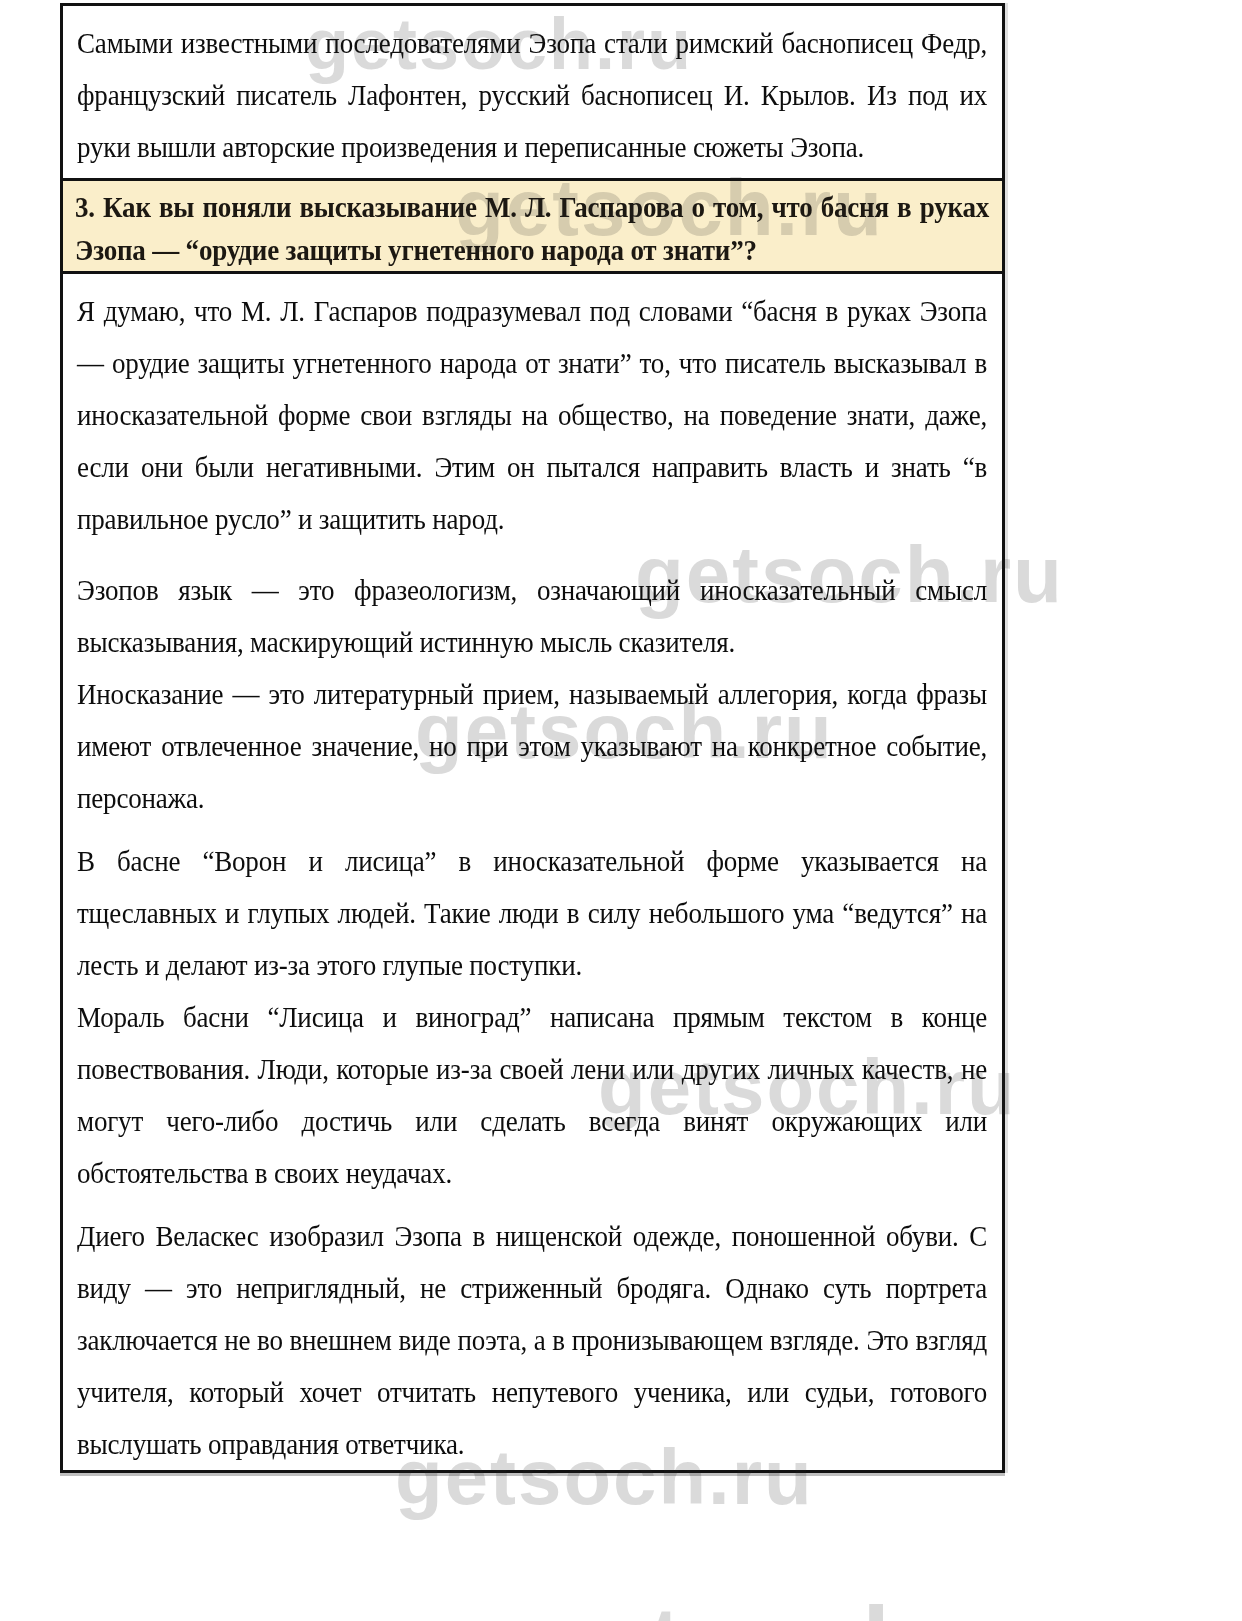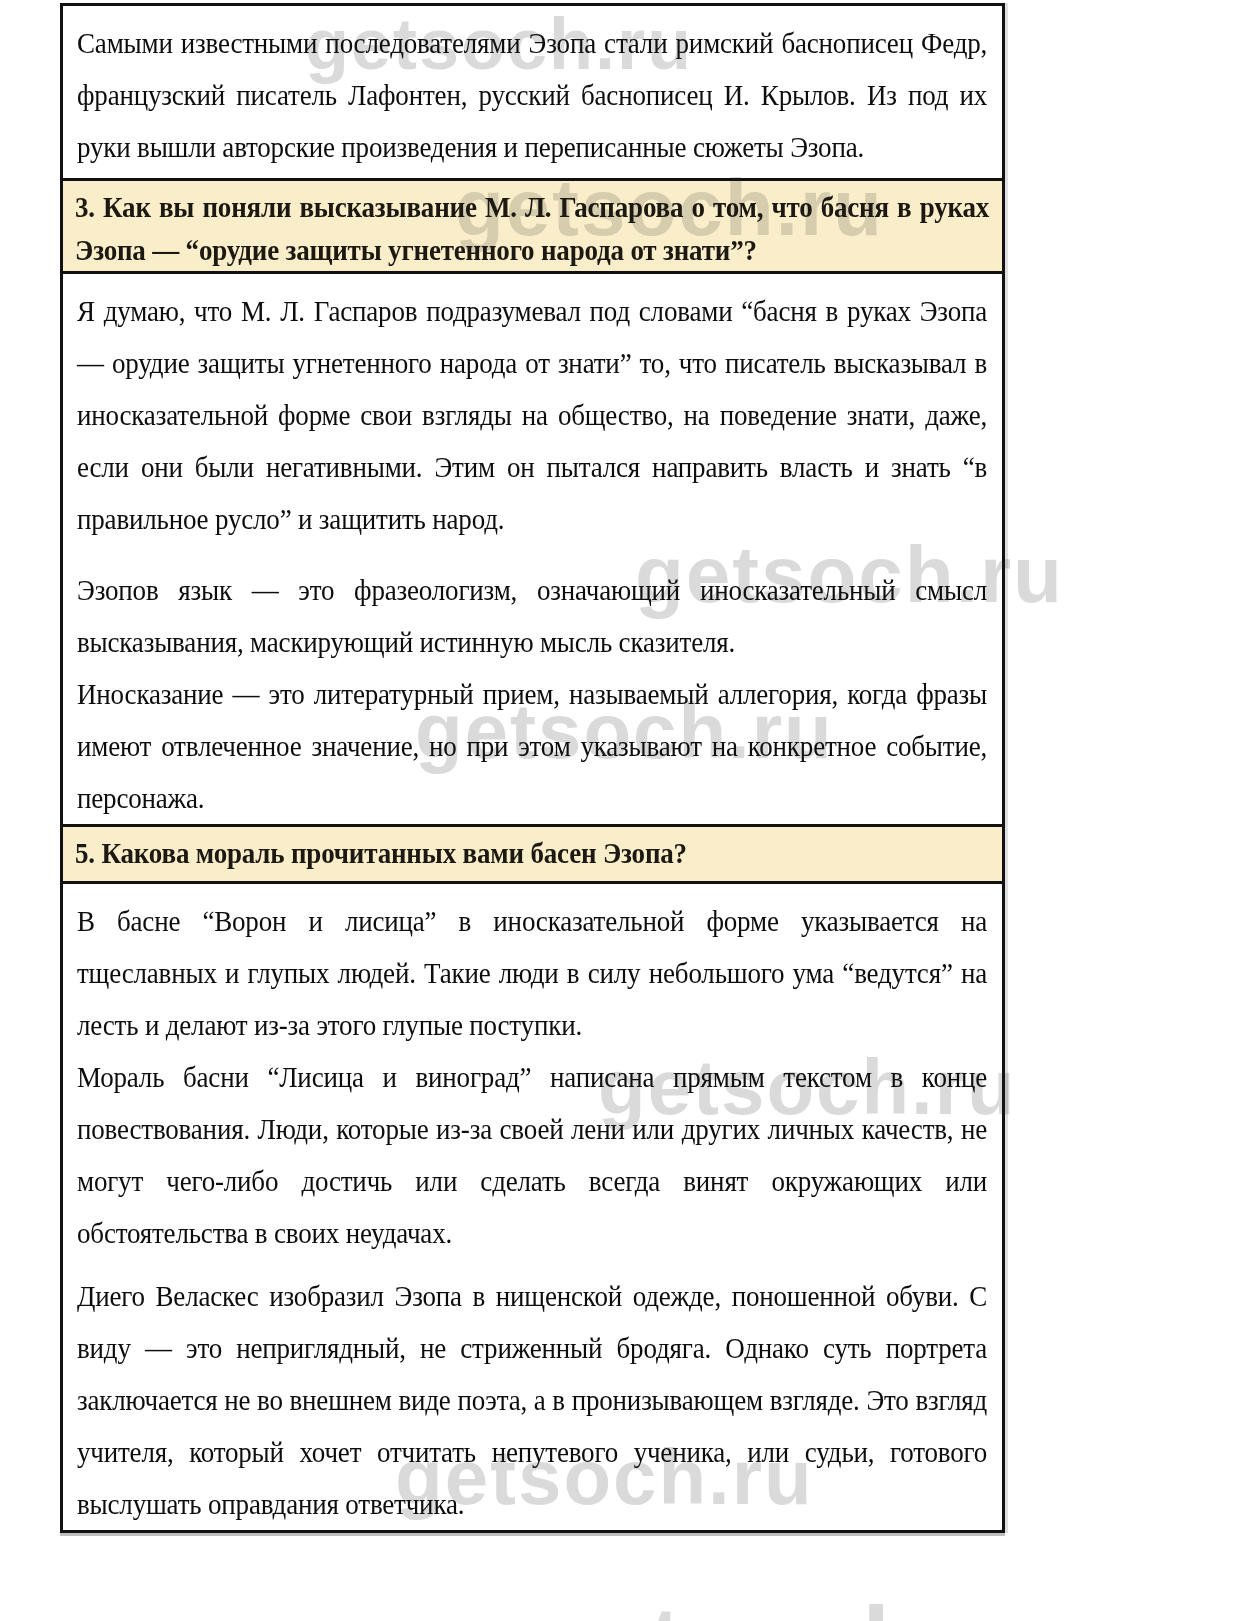--- a/index.html
+++ b/index.html
@@ -89,23 +89,20 @@
   <div class="row answer" style="min-height:279px">
     <p>Я думаю, что М. Л. Гаспаров подразумевал под словами “басня в руках Эзопа — орудие защиты угнетенного народа от знати” то, что писатель высказывал в иносказательной форме свои взгляды на общество, на поведение знати, даже, если они были негативными. Этим он пытался направить власть и знать “в правильное русло” и защитить народ.</p>
   </div>
 
 
   <div class="row answer" style="min-height:227px">
     <p>Эзопов язык — это фразеологизм, означающий иносказательный смысл высказывания, маскирующий истинную мысль сказителя.</p>
     <p>Иносказание — это литературный прием, называемый аллегория, когда фразы имеют отвлеченное значение, но при этом указывают на конкретное событие, персонажа.</p>
   </div>
 
-  <div class="row question" style="min-height:60px">
-    <p>5. Какова мораль прочитанных вами басен Эзопа?</p>
-  </div>
 
   <div class="row answer" style="min-height:325px">
     <p>В басне “Ворон и лисица” в иносказательной форме указывается на тщеславных и глупых людей. Такие люди в силу небольшого ума “ведутся” на лесть и делают из-за этого глупые поступки.</p>
     <p>Мораль басни “Лисица и виноград” написана прямым текстом в конце повествования. Люди, которые из-за своей лени или других личных качеств, не могут чего-либо достичь или сделать всегда винят окружающих или обстоятельства в своих неудачах.</p>
   </div>
 
 
   <div class="row answer" style="min-height:222px">
     <p>Диего Веласкес изобразил Эзопа в нищенской одежде, поношенной обуви. С виду — это неприглядный, не стриженный бродяга. Однако суть портрета заключается не во внешнем виде поэта, а в пронизывающем взгляде. Это взгляд учителя, который хочет отчитать непутевого ученика, или судьи, готового выслушать оправдания ответчика.</p>
   </div>

